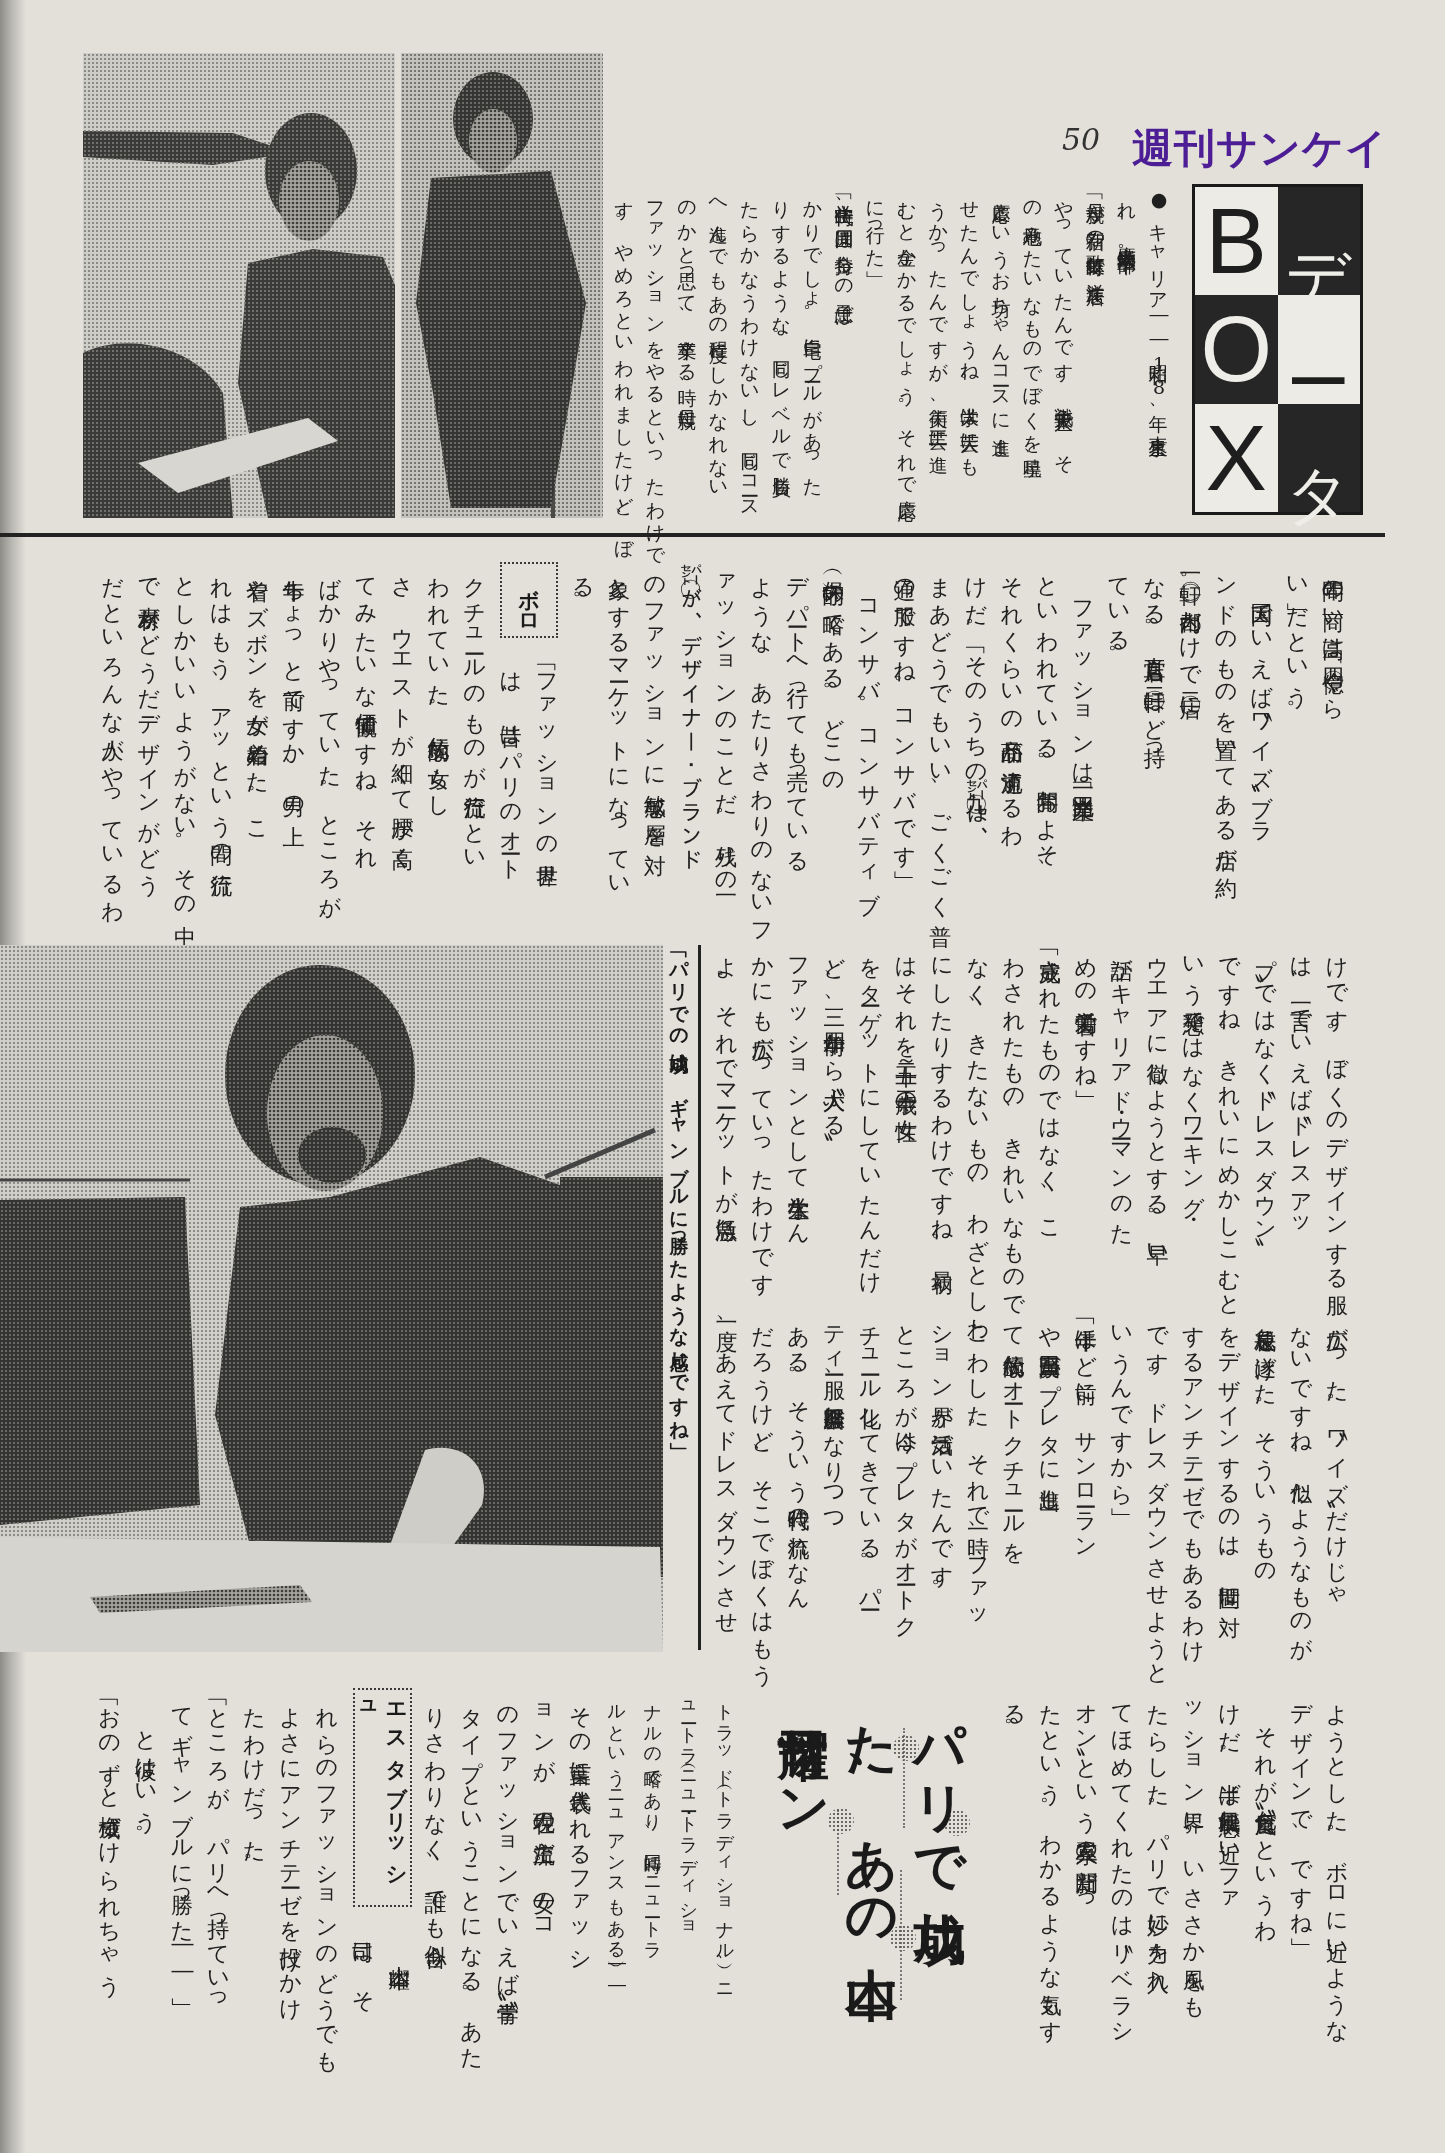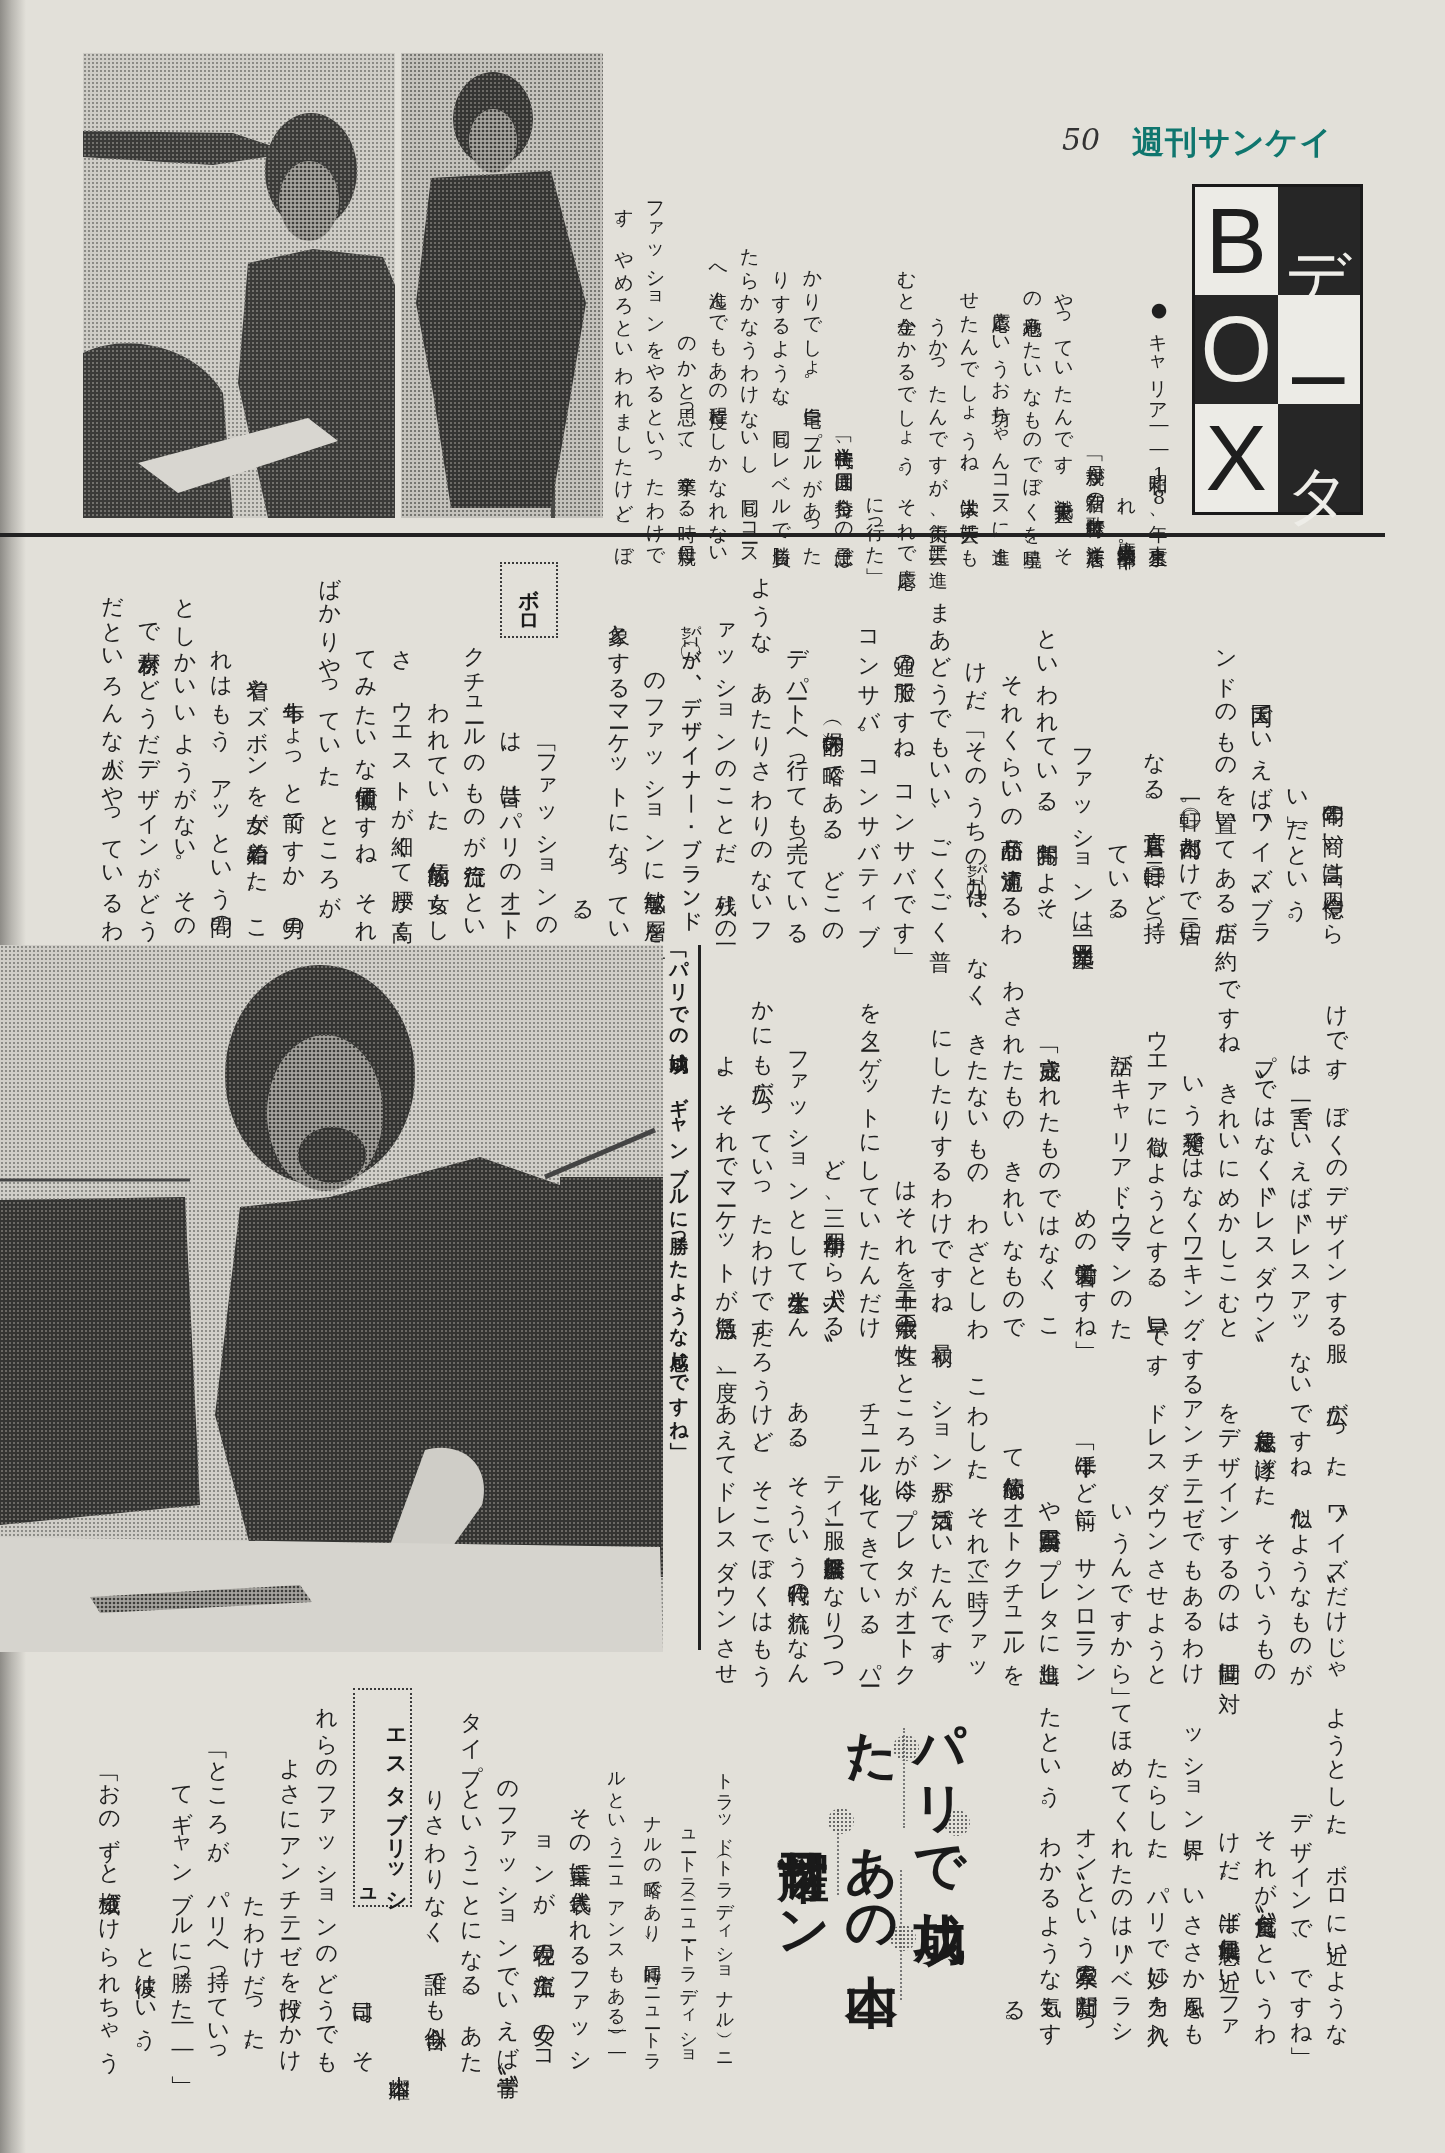--- a/index.html
+++ b/index.html
@@ -5,35 +5,34 @@
   html, body { margin: 0; padding: 0; }
   body { background: #d9d7d0; }
   #page {
     position: relative;
     width: 1445px;
     height: 2153px;
     overflow: hidden;
     background: #e2e0d9;
     font-family: "DejaVu Serif", serif;
     color: #1f1f1f;
-    text-align: right;
   }
   .edge-shadow {
     position: absolute; left: 0; top: 0; width: 26px; height: 2153px;
     background: linear-gradient(to right, #8e8c87 0%, #b9b7b1 45%, rgba(226,224,217,0) 100%);
   }
   
   .page-number {
     position: absolute; left: 1062px; top: 122px;
     font-family: "DejaVu Serif", serif; font-style: italic; font-size: 30px; color: #333;
   }
   .magazine-title {
     position: absolute; left: 1132px; top: 121px;
-    font-family: "DejaVu Sans", sans-serif; font-weight: bold; font-size: 32px;
-    letter-spacing: 1px; color: #0f766e;
+    font-family: "DejaVu Sans", sans-serif; font-weight: bold; font-size: 41px;
+    letter-spacing: 1px; color: #4c1d95;
   }
   
   .data-box {
     position: absolute; left: 1192px; top: 184px; width: 165px; height: 325px;
     border: 3px solid #1a1a1a;
     display: grid; grid-template-columns: 1fr 1fr; grid-template-rows: 1fr 1fr 1fr;
   }
   .db-cell {
     display: flex; align-items: center; justify-content: center;
     font-family: "Liberation Sans", sans-serif; font-size: 92px; line-height: 1;

